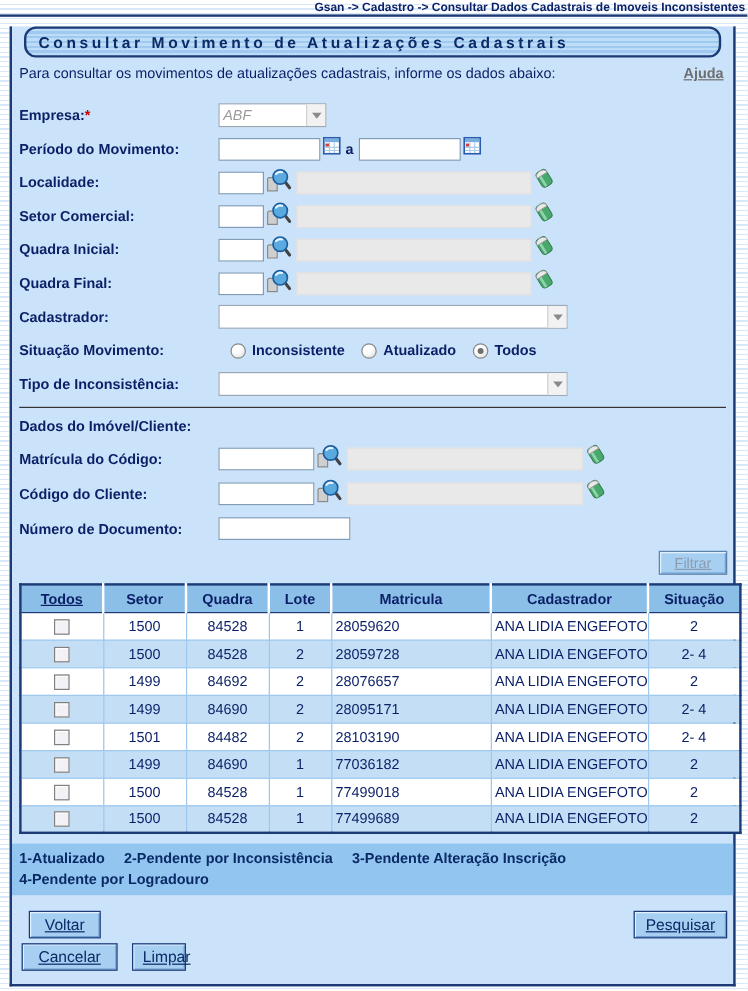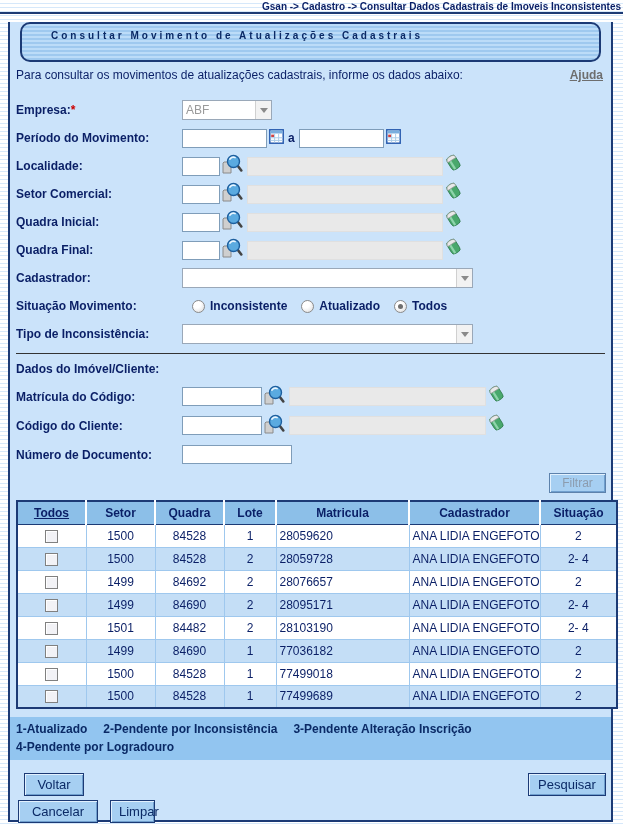--- a/index.html
+++ b/index.html
@@ -16,25 +16,25 @@
     border-bottom: 2px solid #1c3a75;
     background: repeating-linear-gradient(180deg, #ffffff 0 3px, #d6e8fa 3px 4px);
   }
   .main-box {
     margin: 0 10px 0 8px; height: 800px;
     background: #cbe3fa;
     border: 2px solid #1c3a75; border-top: none;
     position: relative;
   }
   .title-bar {
-    margin: 8px 10px 0 10px; height: 40px;
+    margin: 8px 10px 0 10px; height: 26px;
     border: 2px solid #1c3a75; border-radius: 10px;
     background: repeating-linear-gradient(180deg, #bcdcf8 0 2px, #9fc9ef 2px 4px);
-    color: #0b2a66; font-weight: bold; font-size: 10px; letter-spacing: 3px;
-    line-height: 23px; padding-left: 29px;
+    color: #0b2a66; font-weight: bold; font-size: 13px; letter-spacing: 3px;
+    line-height: 23px; padding-left: 10px;
     overflow: hidden; white-space: nowrap;
   }
   .intro-row {
     display: flex; justify-content: space-between; align-items: baseline;
     margin: 6px 8px 0 6px; font-size: 12px;
   }
   .ajuda-link { color: #6e6e6e; font-weight: bold; text-decoration: underline; font-size: 12px; cursor: pointer; }
 
   .form-area { margin-top: 14px; }
   .form-row { display: flex; align-items: center; height: 28px; padding-left: 6px; }
@@ -48,21 +48,21 @@
   .tbox.w-date { width: 85px; }
   .tbox.w-code { width: 38px; }
   .tbox.w-mid  { width: 80px; }
   .tbox.w-doc  { width: 110px; }
 
   .sel {
     height: 20px; background: #fff; border: 1px solid #9aa8b8;
     display: flex; align-items: center; justify-content: space-between;
     font-size: 12px; cursor: default;
   }
-  .sel .sel-text { padding-left: 3px; color: #9a9a9a; }
+  .sel .sel-text { padding-left: 3px; color: #9a9a9a; font-style: italic; }
   .sel .arrow-zone {
     width: 16px; height: 100%; display: flex; align-items: center; justify-content: center;
     border-left: 1px solid #d0d0d0; background: #f2f2f2;
   }
   .tri { width: 0; height: 0; border: 4px solid transparent; border-top: 5px solid #8a8a8a; margin-top: 5px; }
   .sel.w-empresa { width: 90px; }
   .sel.w-wide { width: 291px; }
 
   .icon-btn { margin-left: 2px; cursor: pointer; flex-shrink: 0; display: inline-block; }
   .ro-field { height: 19px; background: #e9e9e9; border: 1px solid #e0e0e0; margin-left: 4px; }
@@ -84,21 +84,21 @@
   }
   .radio-label { font-weight: bold; font-size: 12px; color: #0a1f66; }
 
   .divider { border: none; border-top: 1px solid #333; margin: 5px 6px 0 6px; }
   .section-label { font-weight: bold; font-size: 12px; padding-left: 6px; margin-top: 8px; }
 
   .filtrar-row { display: flex; justify-content: flex-end; margin: 4px 5px 0 0; }
   .btn {
     background: #a6cff2; color: #0b2a66; border: 1px solid #1c3a75;
     box-shadow: inset 1px 1px 0 #e2f1fe, inset -1px -1px 0 #6f9fce;
-    font-family: inherit; font-size: 13px; height: 23px; padding: 0 8px; cursor: pointer;
+    font-family: inherit; font-size: 13px; height: 23px; padding: 0 8px; cursor: pointer; text-decoration: underline;
   }
   .btn.disabled { color: #8c9cae; border-color: #5d82ac; height: 20px; width: 57px; font-size: 12px; padding: 0; }
   .btn.w-voltar { width: 60px; margin-left: 14px; }
   .btn.w-pesq { width: 78px; margin-right: 5px; }
   .btn.w-canc { width: 80px; margin-left: 8px; }
   .btn.w-limp { width: 45px; margin-left: 12px; }
 
   table.results {
     width: 600px; margin: 7px 0 0 6px;
     border-collapse: collapse; border: 2px solid #1c3a75;

